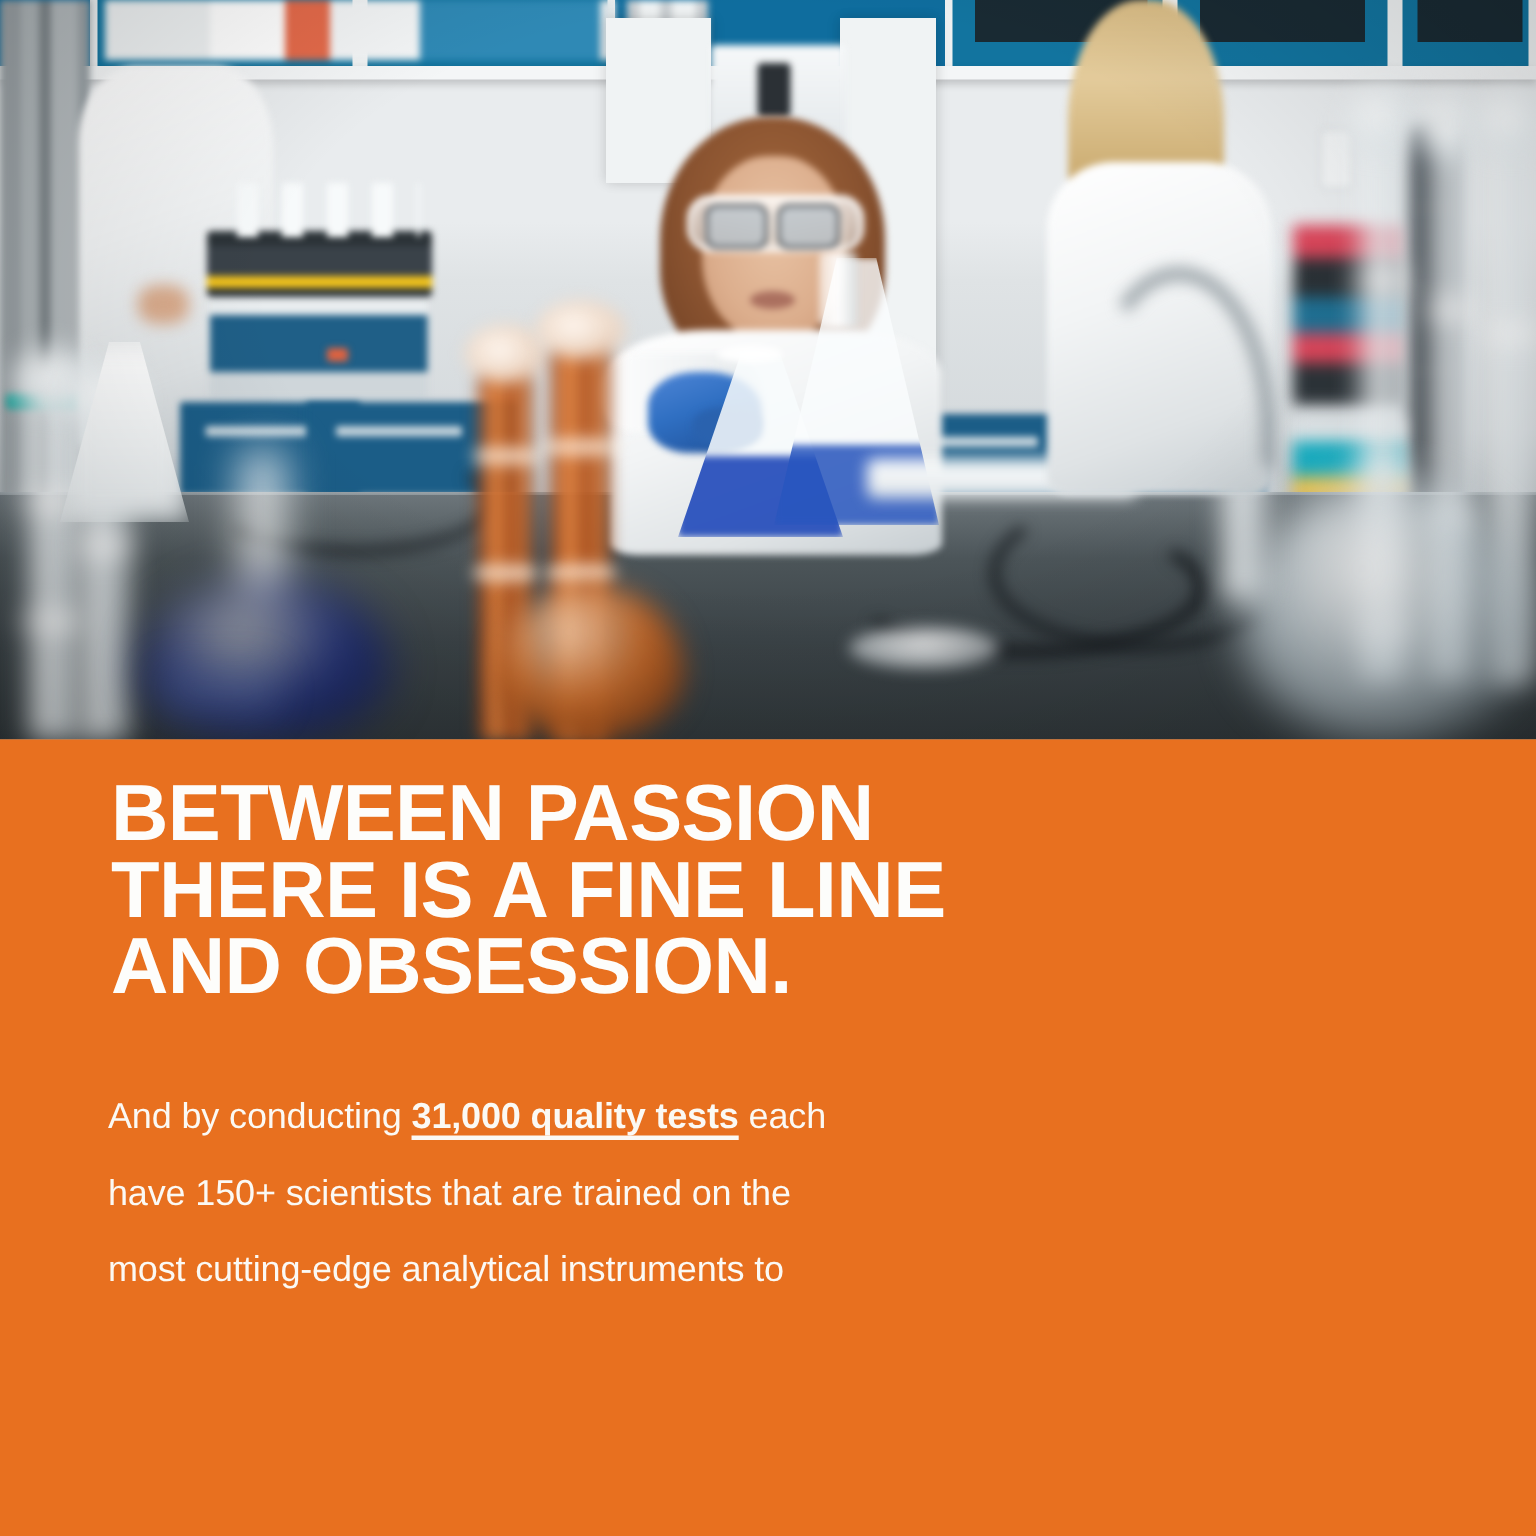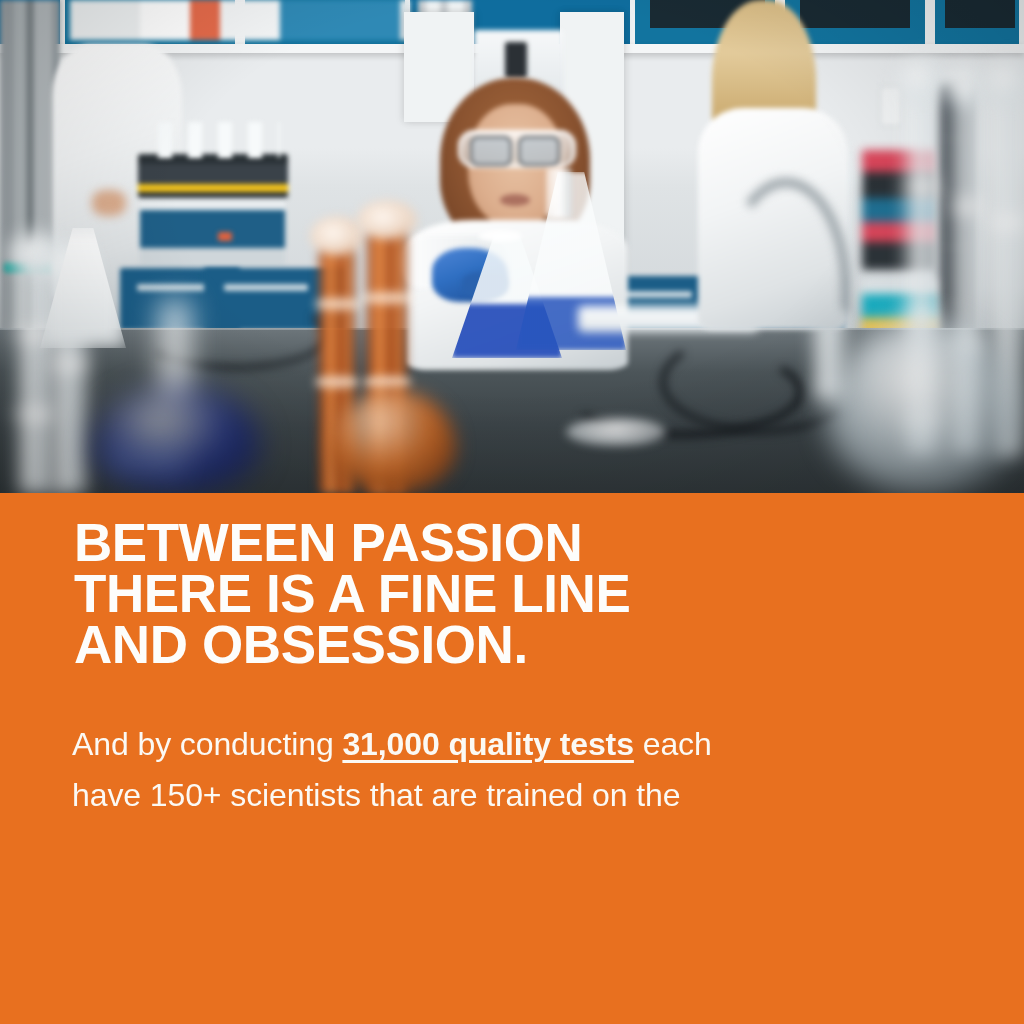--- a/index.html
+++ b/index.html
@@ -188,21 +188,21 @@
   .headline .hl {
     display: block;
     white-space: nowrap;
   }
   .body {
     position: absolute;
     left: 72px;
     top: 226px;
     width: 880px;
     color: #fbf9f4;
-    font-size: 32px;
+    font-size: 24px;
     line-height: 51px;
     font-weight: 400;
     letter-spacing: -0.1px;
   }
   .body .bl { display: block; white-space: nowrap; }
   .body .hi {
     font-weight: 700;
     text-decoration: underline;
     text-decoration-thickness: 3px;
     text-underline-offset: 5px;
@@ -384,16 +384,17 @@
       <span class="hl">BETWEEN PASSION</span>
       <span class="hl">THERE IS A FINE LINE</span>
       <span class="hl">AND OBSESSION.</span>
     </div>
 
     <div class="body">
       <span class="bl">
         <span>And by conducting </span><span class="hi">31,000 quality tests</span><span> each</span>
       </span>
       <span class="bl">have 150+ scientists that are trained on the</span>
+      <span class="bl">most cutting-edge analytical instruments to</span>
     </div>
 
   </div>
 </div>
 
 </body></html>

